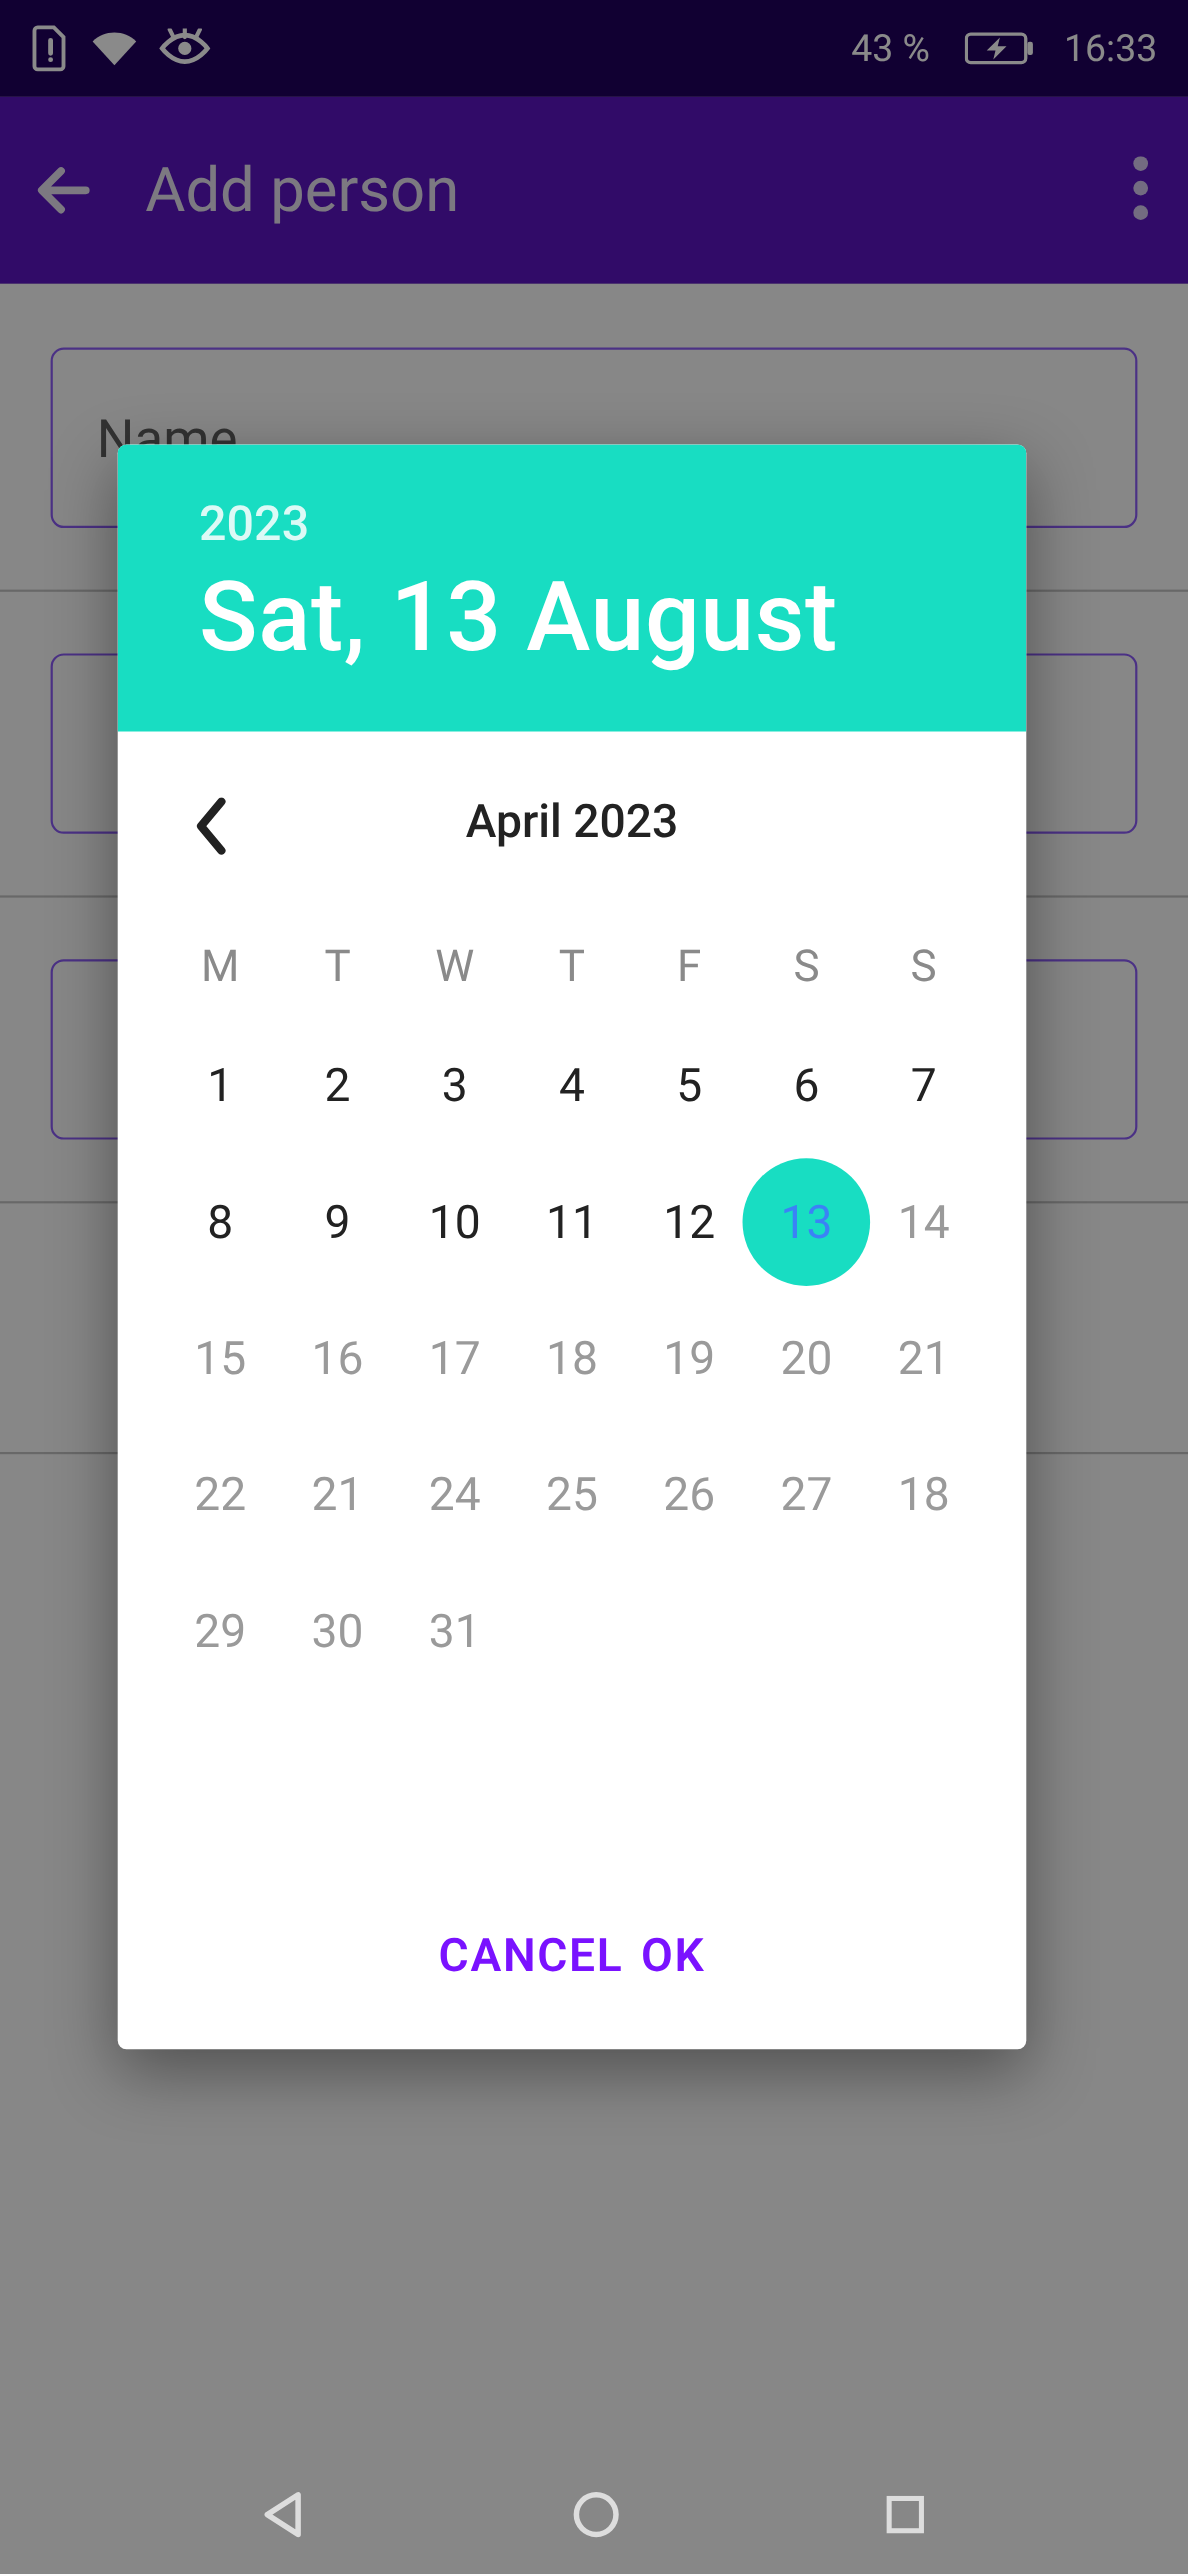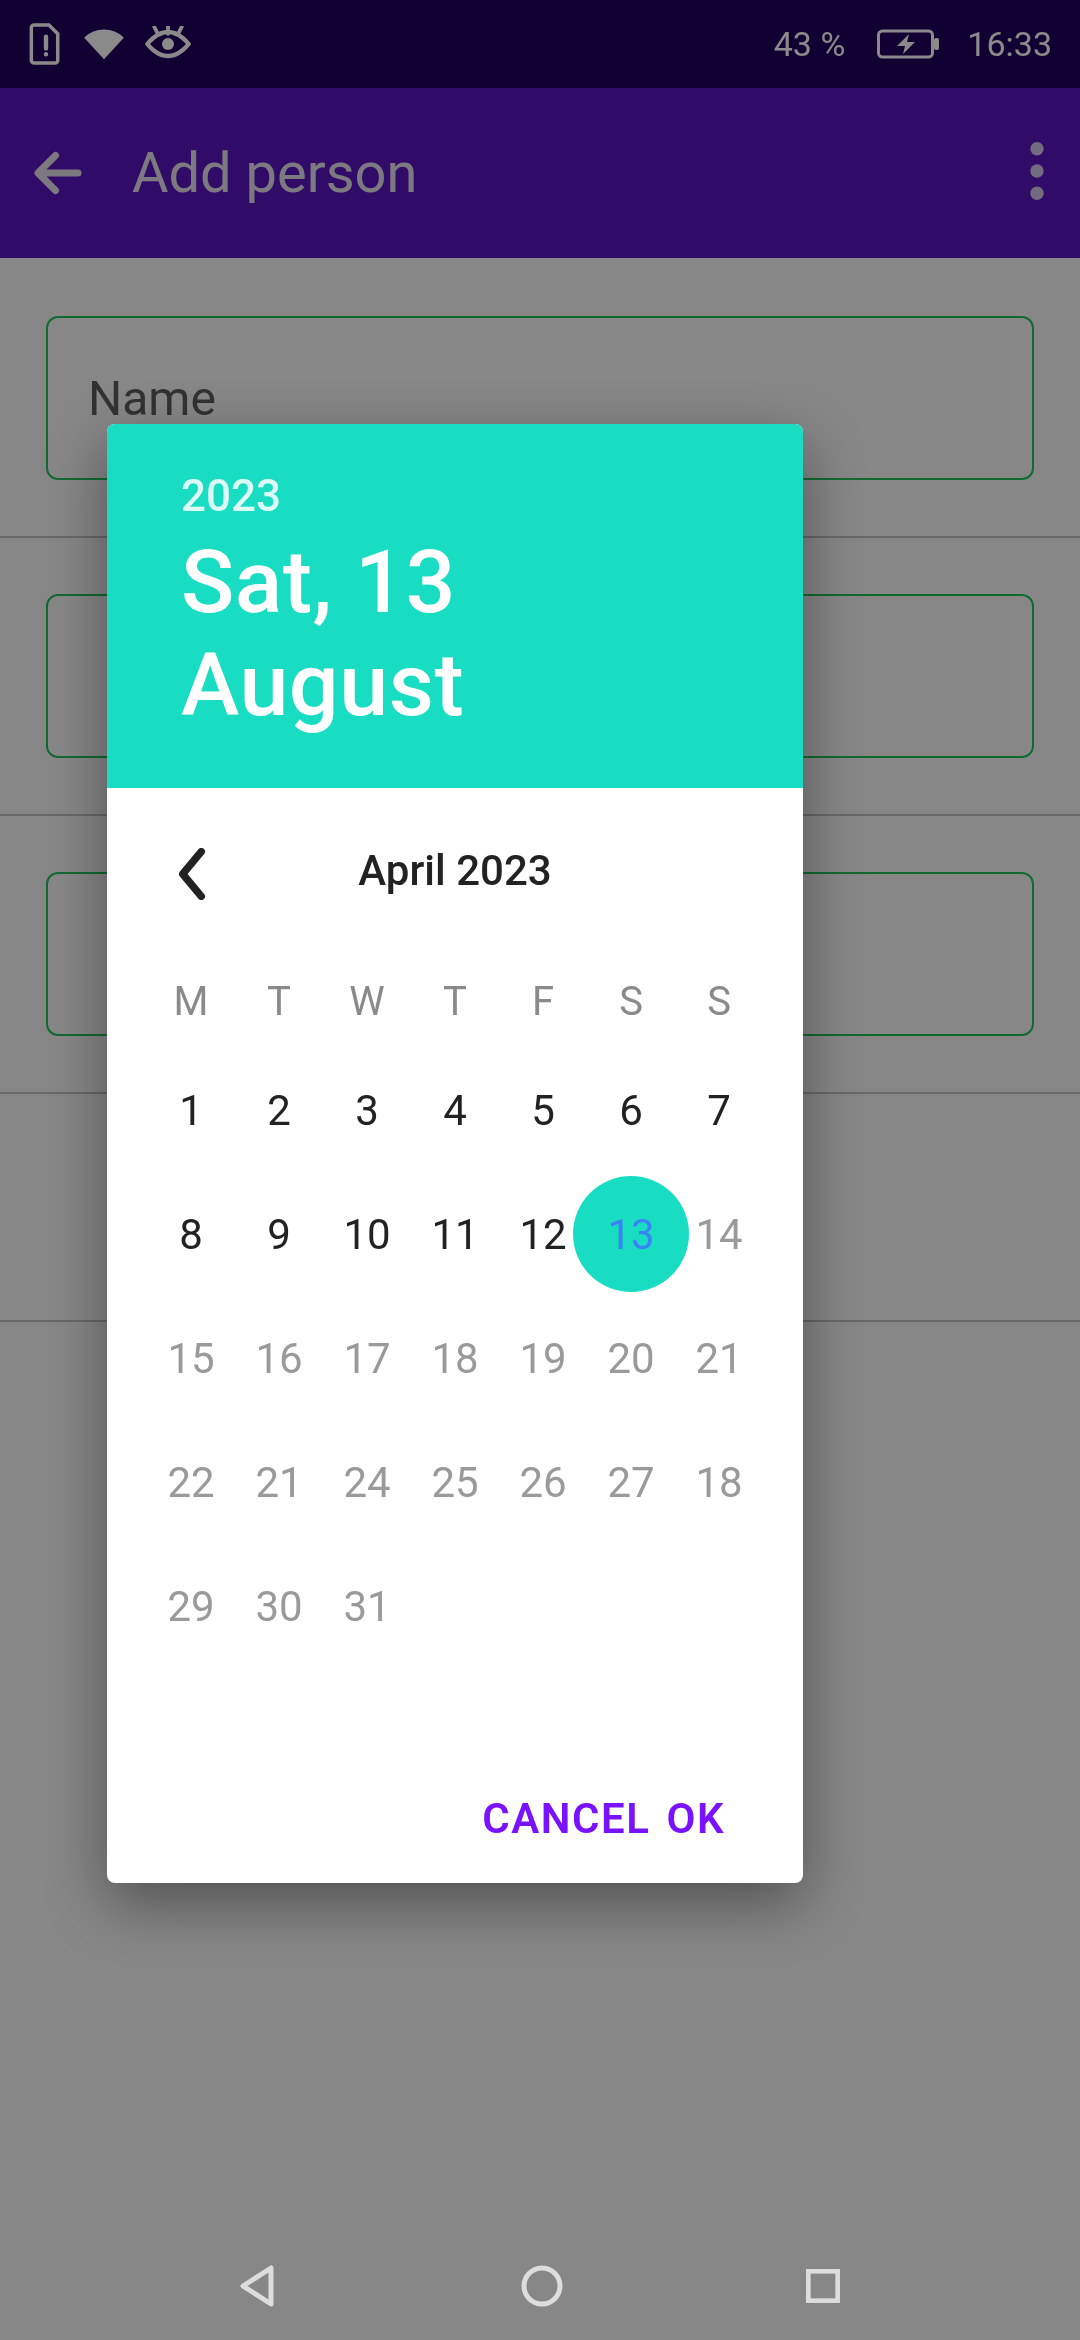--- a/index.html
+++ b/index.html
@@ -25,34 +25,34 @@
   .appbar .back svg { display:block; }
   .appbar .title { font-size: 56px; color: #e6e0ef; flex: 1; }
   .appbar .more { margin-left: auto; padding-right: 8px; }
 
   
   .form {
     position: absolute; top: 258px; left: 0; right: 0; bottom: 0;
     background: #fafafa; padding: 58px 46px;
   }
   .field {
-    border: 2px solid #22c55e; border-radius: 12px; height: 164px;
+    border: 2px solid #8b5cf6; border-radius: 12px; height: 164px;
     display: flex; align-items: center; padding: 0 40px; margin-bottom: 56px;
     font-size: 48px; color: #5d5d5d; background: #fafafa;
   }
   .divider { height: 2px; background: #c0c0c0; margin: 0 -46px 56px; }
 
   
   .scrim {
     position: absolute; inset: 0; background: rgba(0,0,0,0.46);
   }
 
   
   .dialog {
-    position: absolute; left: 107px; top: 424px; width: 696px; height: 1459px;
+    position: absolute; left: 107px; top: 404px; width: 826px; height: 1459px;
     background: #fff; border-radius: 8px; box-shadow: 0 20px 60px rgba(0,0,0,.4);
     overflow: hidden; display: flex; flex-direction: column;
   }
   .dlg-header {
     background: #18ddc2; color: #fff; padding: 46px 74px 52px;
   }
   .dlg-year { font-size: 44px; font-weight: 500; color: rgba(255,255,255,.85); margin-bottom: 8px; }
   .dlg-date { font-size: 88px; font-weight: 500; letter-spacing: .5px; }
 
   .dlg-body { flex: 1; padding: 32px 40px 0; }
@@ -70,21 +70,21 @@
   .day.dim { color: #9a9a9a; }
   .day.sel {
     color: #3b82f6; position: relative; z-index: 0;
   }
   .day.sel::before {
     content:""; position:absolute; width: 116px; height:116px; border-radius:50%;
     background:#18ddc2; z-index:-1;
   }
 
   .dlg-actions {
-    display: flex; justify-content: flex-end; padding: 28px 70px 24px;
+    display: flex; justify-content: center; padding: 28px 70px 44px;
     font-size: 42px; font-weight: 600; color: #7a12ff; letter-spacing: 1.5px;
   }
   .dlg-actions span { padding: 16px 8px; }
 
   
   .navbar {
     position: absolute; left:0; right:0; bottom:0; height:108px;
     display:flex; justify-content:space-evenly; align-items:center;
   }
   .navbar svg { display:block; opacity: .9; }

